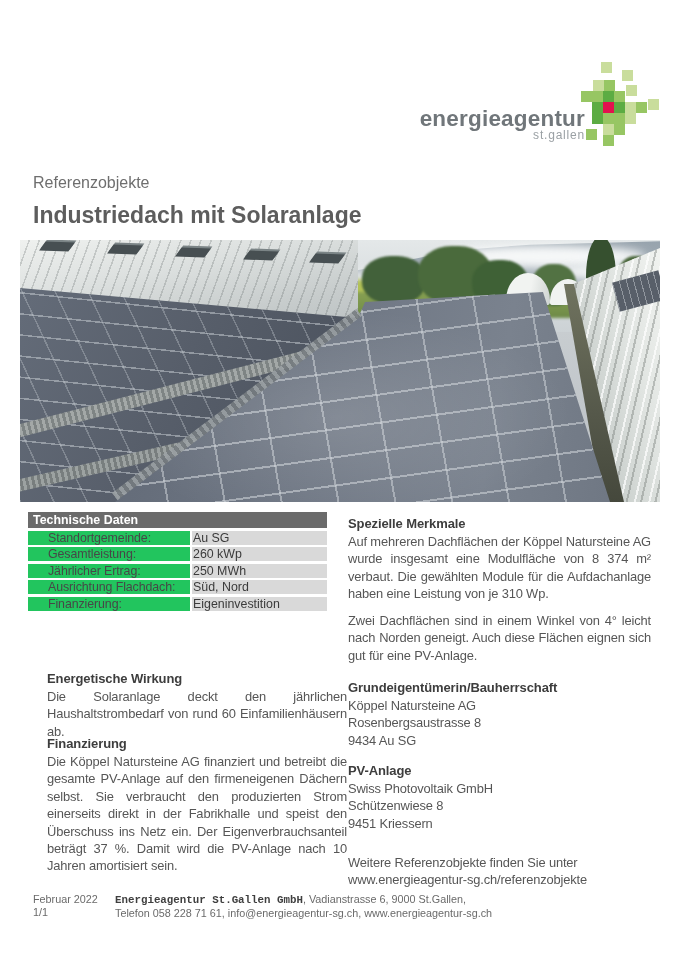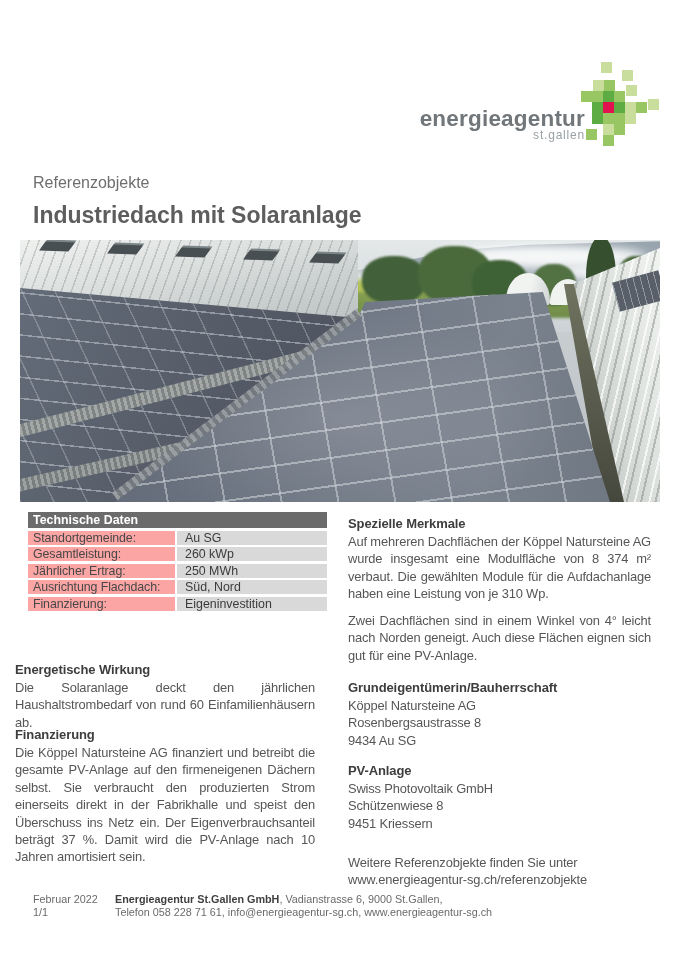--- a/index.html
+++ b/index.html
@@ -75,33 +75,33 @@
         repeating-linear-gradient(172deg,rgba(210,215,220,.55) 0 2px,rgba(0,0,0,0) 2px 28px),
         repeating-linear-gradient(80deg,rgba(210,215,220,.5) 0 2px,rgba(0,0,0,0) 2px 56px),
         linear-gradient(100deg,#626a77 0%,#6e7683 40%,#7a828e 75%,#6f7783 100%);}
   .panelback-strip{left:92px;top:253px;width:306px;height:9px;transform:rotate(-37deg);transform-origin:left top;opacity:.9;
       background:repeating-linear-gradient(90deg,#9ba1a4 0 4px,#767c80 4px 8px);}
 
   
   .ttable{position:absolute;left:28px;top:512px;width:299px;font-size:12.4px;}
   .thead{height:16px;line-height:16px;background:#6b6b6b;color:#ffffff;font-weight:bold;padding-left:5px;}
   .trow{display:flex;margin-top:2.5px;height:14px;line-height:14px;}
-  .tlabel{width:142px;background:#fca5a5;color:#474747;padding-left:5px;letter-spacing:-.1px;}
-  .tvalue{flex:1;background:#d9d9d9;color:#3b3b3b;padding-left:8px;margin-left:2px;}
+  .tlabel{width:142px;background:#22c55e;color:#474747;padding-left:20px;letter-spacing:-.1px;}
+  .tvalue{flex:1;background:#d9d9d9;color:#3b3b3b;padding-left:1px;margin-left:2px;}
 
   
   .h-sec{font-size:13px;font-weight:bold;color:#3d3d3d;letter-spacing:-.1px;}
   .body-text{font-size:12.9px;line-height:17.4px;color:#565656;letter-spacing:-.15px;text-align:justify;}
   .lines{text-align:left;}
-  .lc{left:15px;width:300px;}
+  .lc{left:47px;width:300px;margin-top:9px;}
   .rc{left:348px;width:303px;}
 
   
   .foot{font-size:10.8px;line-height:13.2px;color:#6a6a6a;}
-  .foot b{color:#3f3f3f;}
+  .foot b{color:#3f3f3f;font-family:Liberation Mono, monospace;}
 </style>
 </head>
 <body>
 
 <div class="page">
 
   <div class="logo-brand">energieagentur</div>
   <div class="logo-sub">st.gallen</div>
   <div class="logo-mosaic">
       <div class="sq" style="left: 36px; top: 7px; width: 11px; height: 11px; background: rgb(201, 221, 156);"></div>

